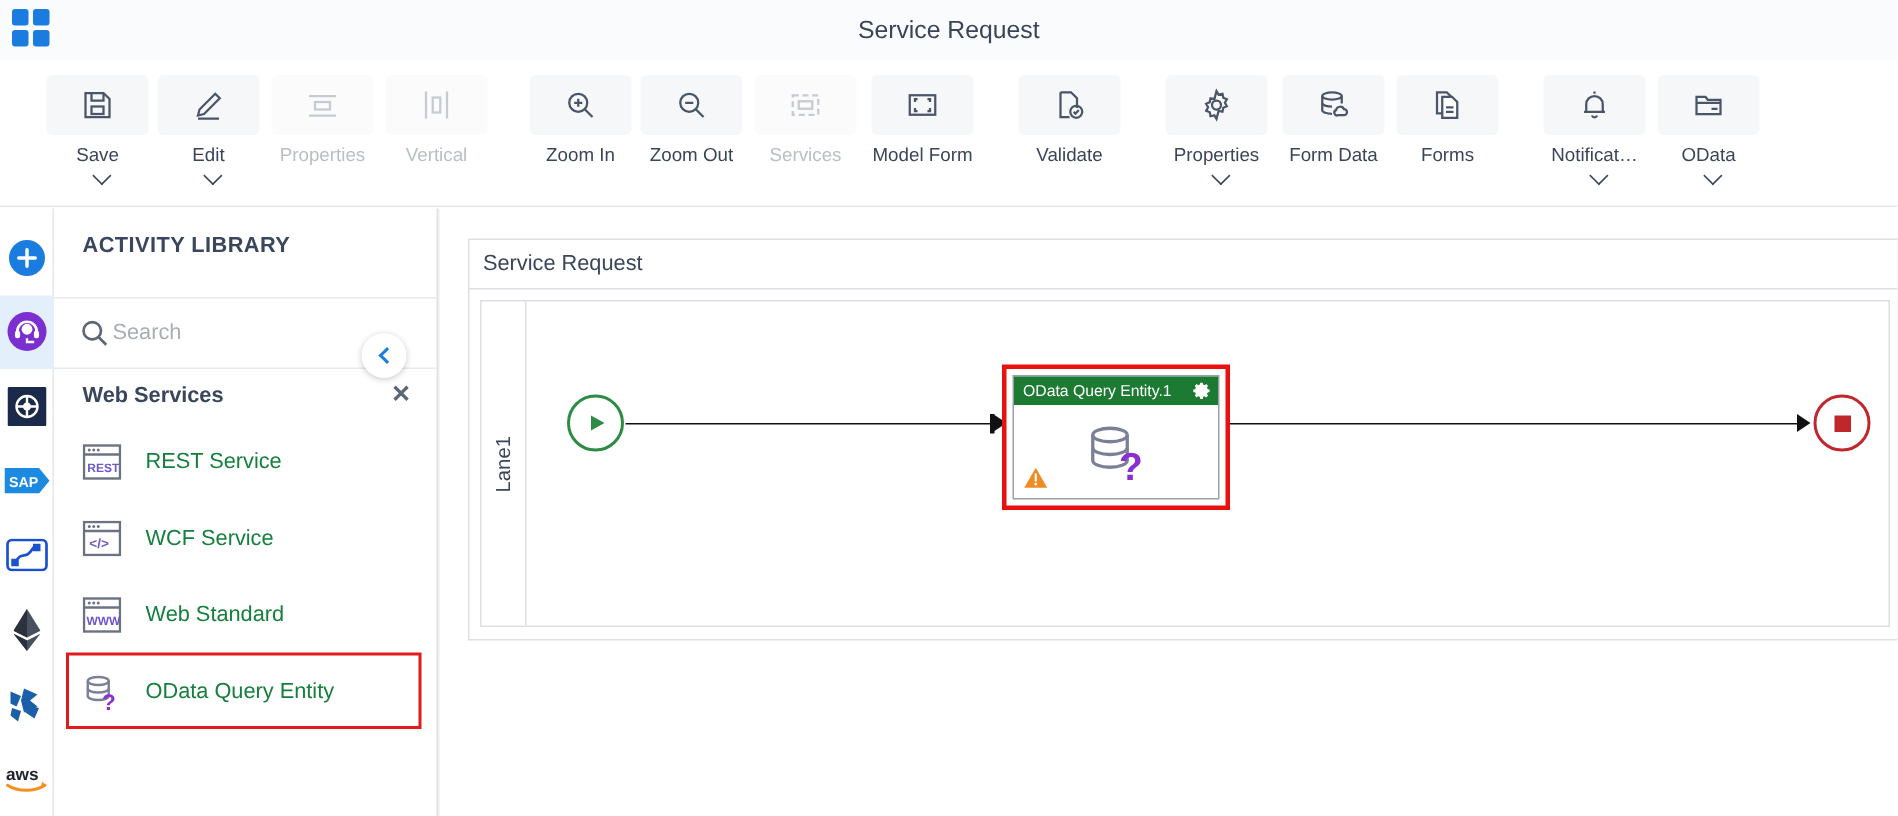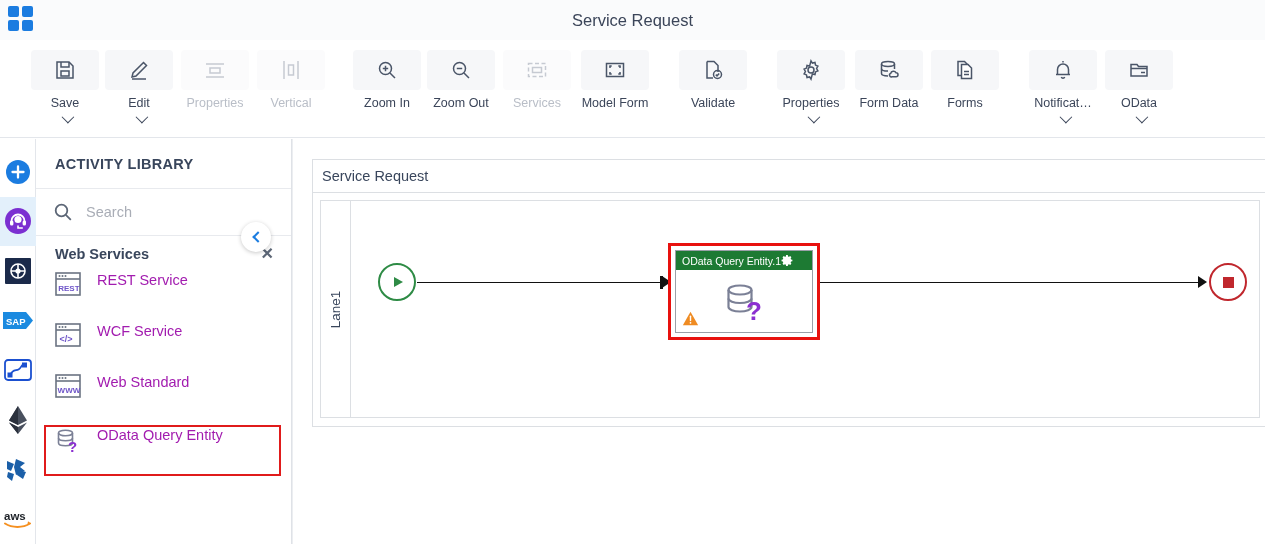--- a/index.html
+++ b/index.html
@@ -102,58 +102,57 @@
   .rail-item.active { background: #e3f0fb; }
 
   
   .panel {
     position: absolute; left: 36px; top: 139px;
     width: 256px; height: 405px;
     background: #ffffff;
     border-right: 1px solid #dfe2e7;
   }
   .panel-title {
-    height: 50px; line-height: 50px;
+    height: 60px; line-height: 50px;
     padding-left: 19px;
     font-size: 14.5px;
     font-weight: bold;
     color: #39465c;
     letter-spacing: .3px;
     border-bottom: 1px solid #e8eaee;
   }
   .panel-search {
     height: 47px;
     display: flex; align-items: center;
     padding-left: 17px;
     border-bottom: 1px solid #e8eaee;
-    gap: 11px;
   }
   .search-input {
     border: none; outline: none;
     font-size: 14.5px;
     color: #39465c;
     width: 175px;
     background: transparent;
     font-family: "Liberation Sans", sans-serif;
   }
   .search-input::placeholder { color: #a9adb6; }
   .group-head {
     height: 36px;
     display: flex; align-items: center; justify-content: space-between;
     padding: 0 17px 0 19px;
     font-size: 14.5px; font-weight: bold; color: #39465c;
   }
   .group-close { cursor: pointer; color: #5c6676; font-size: 16px; line-height: 1; }
   .act-item {
     height: 51px;
-    display: flex; 
+    display: flex; align-items: center;
     padding-left: 19px;
     gap: 16px;
     font-size: 14.5px;
-    color: #a21caf;
+    color: #15803d;
     cursor: pointer;
   }
   .act-item.selected {
     border: 2px solid #e01b1b;
     margin: 0 10px 0 8px;
     height: 51px;
     padding-left: 9px;
   }
   .collapse-btn {
     position: absolute; left: 256px; top: 222px;
@@ -261,21 +260,21 @@
   }
   .task-box {
     position: absolute; left: 4px; top: 4px;
     width: 138px; height: 83px;
     border: 1px solid #9aa0a8;
     background: #ffffff;
   }
   .task-head {
     height: 19px;
     background: #1d7a33;
-    display: flex; align-items: center; 
+    display: flex; align-items: center; justify-content: space-between;
     padding: 0 4px 0 6px;
     color: #ffffff;
     font-size: 10.5px;
   }
   .task-body {
     position: relative;
     height: 62px;
     display: flex; align-items: center; justify-content: center;
   }
   .warn-tri {

